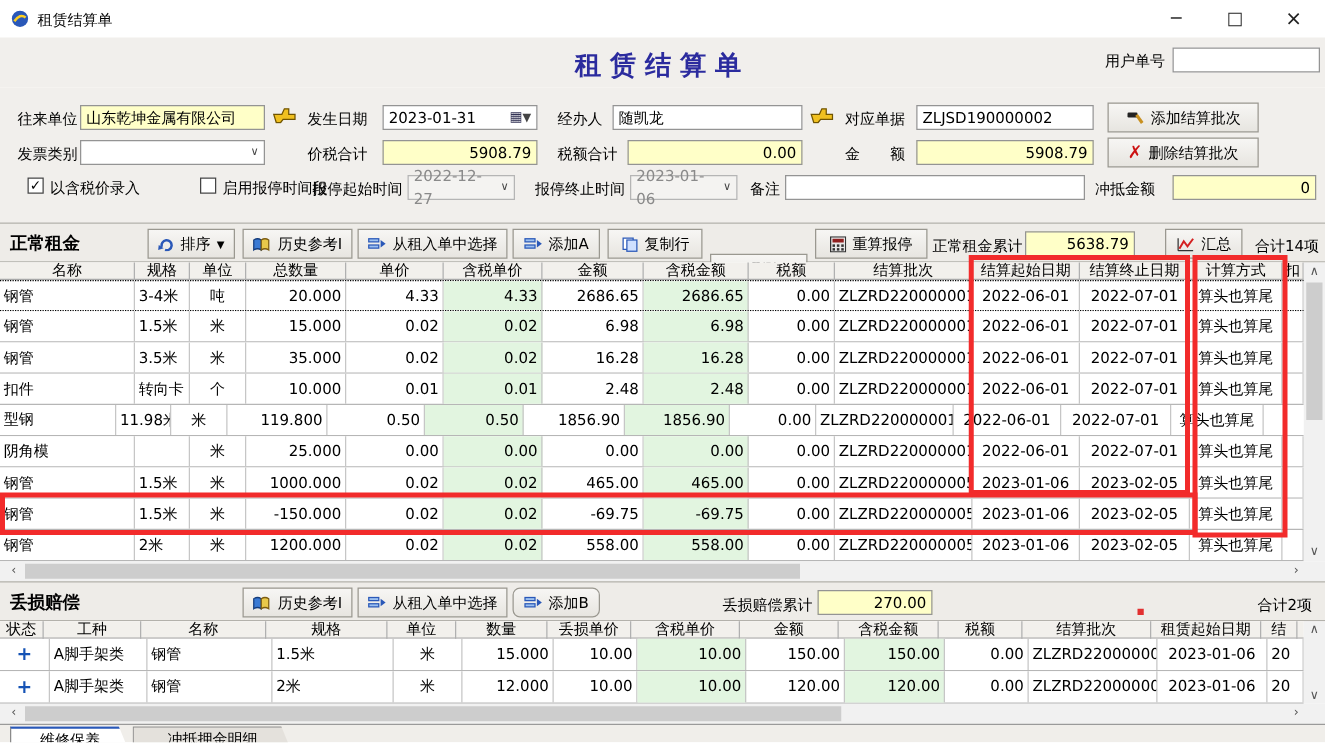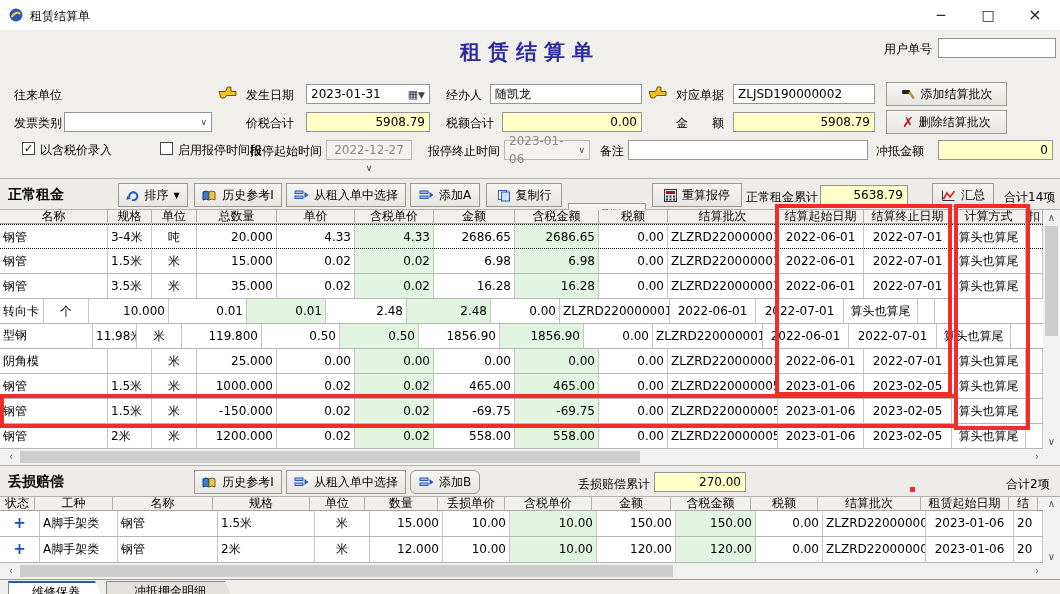--- a/index.html
+++ b/index.html
@@ -79,20 +79,21 @@
 
   <div class="hdr">
     <div class="doctitle">租赁结算单</div>
     <span class="lbl" style="left:884px;top:11px;">用户单号</span>
     <input class="ipt" style="left: 938px; top: 8px; width: 118px;" value="">
   </div>
 
   <div class="form">
 
     <span class="lbl" style="left:14px;top:17px;">往来单位</span>
+    <input class="ipt yellow" style="left: 64px; top: 14px; width: 148px; text-align: left;" value="山东乾坤金属有限公司">
     <span style="position:absolute;left:218px;top:14px;">
       <svg width="19" height="15">
           <path d="M1 7.5 h6.5 l2-4.5 h3.5 v4.5 h5 v4 h-9.5 l-2 2.5 h-3.5 z" fill="#f0c020" stroke="#705400"></path>
         </svg>
     </span>
     <span class="lbl" style="left:246px;top:17px;">发生日期</span>
     <div class="ipt sel" style="left:306px;top:14px;width:124px;">
       <span>2023-01-31</span>
       <span><span style="color:#335;font-size:11px;">▦</span><span class="arr">▼</span></span>
     </div>
@@ -129,21 +130,21 @@
     <div class="btn" style="left:886px;top:40px;width:121px;">
       <span style="color:#c11;font-weight:bold;font-size:14px;">✗</span>
       <span>删除结算批次</span>
     </div>
 
     <div class="cb" style="left:22px;top:72px;">✓</div>
     <span class="lbl" style="left:40px;top:72px;">以含税价录入</span>
     <div class="cb" style="left:160px;top:72px;"></div>
     <span class="lbl" style="left:178px;top:72px;">启用报停时间段</span>
     <span class="lbl" style="left:250px;top:73px;">报停起始时间</span>
-    <div class="ipt sel dis" style="left:326px;top:70px;width:86px;flex-direction:column;">
+    <div class="ipt sel dis" style="left:326px;top:70px;width:86px;">
       <span>2022-12-27</span>
       <span class="arr">∨</span>
     </div>
     <span class="lbl" style="left:428px;top:73px;">报停终止时间</span>
     <div class="ipt sel dis" style="left:504px;top:70px;width:86px;">
       <span>2023-01-06</span>
       <span class="arr">∨</span>
     </div>
     <span class="lbl" style="left:600px;top:73px;">备注</span>
     <input class="ipt" style="left: 628px; top: 70px; width: 240px;" value="">
@@ -295,20 +296,21 @@
         <div class="td ar" style="width: 81px; line-height: 24px;">16.28</div>
         <div class="td ar green" style="width: 84px; line-height: 24px;">16.28</div>
         <div class="td ar" style="width: 69px; line-height: 24px;">0.00</div>
         <div class="td ac" style="width: 110px; line-height: 24px;">ZLZRD220000001</div>
         <div class="td ac" style="width: 86px; line-height: 24px;">2022-06-01</div>
         <div class="td ac" style="width: 88px; line-height: 24px;">2022-07-01</div>
         <div class="td ac" style="width: 74px; line-height: 24px;">算头也算尾</div>
         <div class="td al" style="width: 17px; line-height: 24px;"></div>
       </div>
       <div class="trow" style="height: 25px;">
+        <div class="td al" style="width: 108px; line-height: 24px;">扣件</div>
         <div class="td al" style="width: 44px; line-height: 24px;">转向卡</div>
         <div class="td ac" style="width: 45px; line-height: 24px;">个</div>
         <div class="td ar" style="width: 80px; line-height: 24px;">10.000</div>
         <div class="td ar" style="width: 78px; line-height: 24px;">0.01</div>
         <div class="td ar green" style="width: 79px; line-height: 24px;">0.01</div>
         <div class="td ar" style="width: 81px; line-height: 24px;">2.48</div>
         <div class="td ar green" style="width: 84px; line-height: 24px;">2.48</div>
         <div class="td ar" style="width: 69px; line-height: 24px;">0.00</div>
         <div class="td ac" style="width: 110px; line-height: 24px;">ZLZRD220000001</div>
         <div class="td ac" style="width: 86px; line-height: 24px;">2022-06-01</div>

